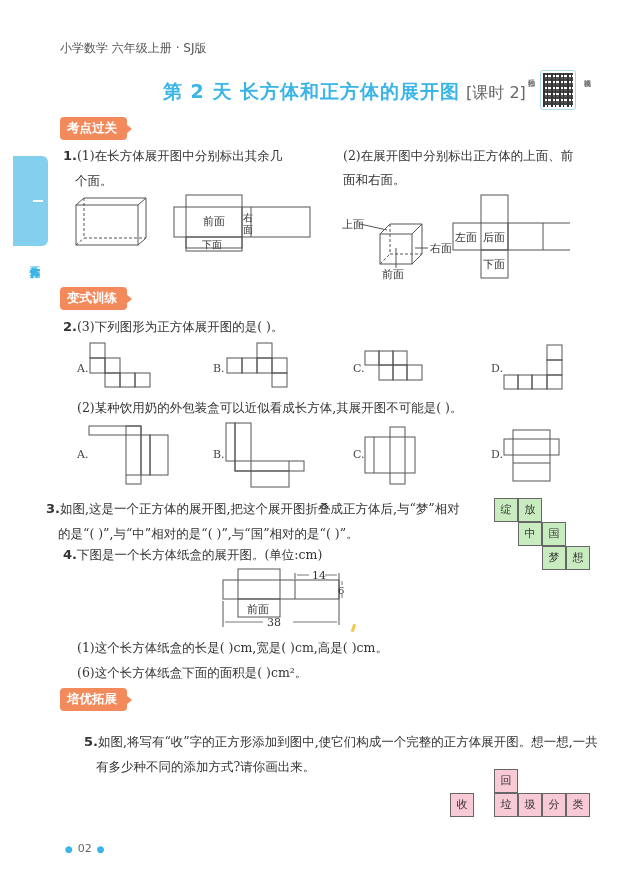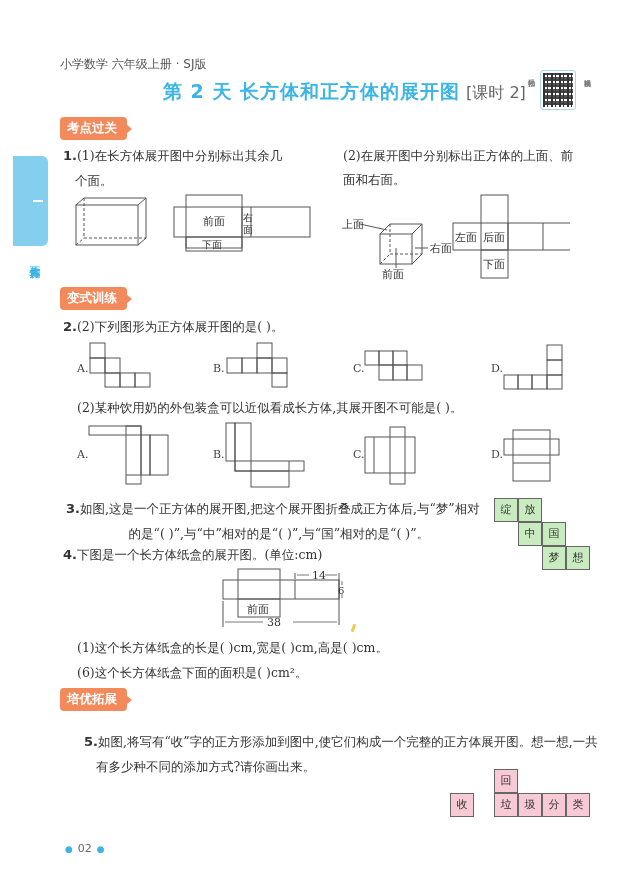--- a/index.html
+++ b/index.html
@@ -1,20 +1,20 @@
 <!DOCTYPE html>
 <html><head>
 <meta charset="utf-8">
 <style>
   * { box-sizing: border-box; margin: 0; padding: 0; }
   html, body { width: 627px; height: 889px; background: #ffffff; overflow: hidden; }
   body { position: relative; font-family: "DejaVu Serif", "Liberation Serif", serif; color: #333; }
   .abs { position: absolute; }
   .sans { font-family: "DejaVu Sans", "Liberation Sans", sans-serif; }
-  .header-sub { left: 60px; top: 40px; font-size: 12px; color: #555; margin-top: 16px; }
+  .header-sub { left: 60px; top: 40px; font-size: 12px; color: #555; }
   .title { left: 163px; top: 79px; font-size: 19px; color: #3bb4e6; font-weight: bold; letter-spacing: 1px; }
   .title .lesson { font-size: 16px; color: #666; font-weight: normal; margin-left: 6px; letter-spacing: 0; }
   .qr-box { left: 540px; top: 70px; width: 36px; height: 40px; border: 1px solid #a8d8ee; border-radius: 3px; background: #fff; padding: 2px; }
   .qr-inner { width: 100%; height: 100%;
     background:
       linear-gradient(90deg, #333 25%, transparent 25%, transparent 50%, #333 50%, #333 60%, transparent 60%) 0 0/8px 4px,
       linear-gradient(0deg, #555 30%, transparent 30%, transparent 60%, #444 60%) 0 0/5px 6px;
   }
   .qr-side { font-size: 7px; color: #777; writing-mode: vertical-rl; line-height: 1; }
   .tag { background: #f28a5c; color: #fff; font-family: "DejaVu Sans", "Liberation Sans", sans-serif; font-size: 12.5px; padding: 3px 10px 3px 7px; border-radius: 4px; font-weight: bold; }
@@ -104,21 +104,21 @@
     <line x1="141" y1="60" x2="168" y2="60"></line>
   </g>
   <text x="115" y="51" font-size="11">左面</text>
   <text x="143" y="51" font-size="11">后面</text>
   <text x="143" y="78" font-size="11">下面</text>
 </svg>
 
 <div class="abs tag" style="left:60px; top:287px;">变式训练</div>
 
 <div class="abs qtext" style="left:63px; top:315px;">
-  <span class="qnum">2.</span><span>(2)下列图形为正方体展开图的是(      )。</span>
+  <span class="qnum">2.</span><span>(3)下列图形为正方体展开图的是(      )。</span>
 </div>
 
 <div class="abs lbl" style="left:77px; top:362px;">A.</div>
 <svg class="abs" style="left:89px; top:342px;" width="62" height="46">
   <g stroke="#555" fill="none" stroke-width="1">
     <rect x="1" y="1" width="15" height="15"></rect>
     <rect x="1" y="16" width="15" height="15"></rect>
       <rect x="16" y="16" width="15" height="15"></rect>
     <rect x="16" y="31" width="15" height="14"></rect>
       <rect x="31" y="31" width="15" height="14"></rect>
@@ -197,21 +197,21 @@
 
 <div class="abs lbl" style="left:491px; top:448px;">D.</div>
 <svg class="abs" style="left:503px; top:429px;" width="62" height="60">
   <g stroke="#555" fill="none" stroke-width="1">
     <rect x="10" y="1" width="37" height="51"></rect>
     <rect x="1" y="10" width="55" height="16"></rect>
     <line x1="10" y1="34" x2="47" y2="34"></line>
   </g>
 </svg>
 
-<div class="abs qtext" style="left:66px; top:497px;text-align:center;">
+<div class="abs qtext" style="left:46px; top:497px;">
   <span class="qnum">3.</span><span>如图,这是一个正方体的展开图,把这个展开图折叠成正方体后,与“梦”相对</span><br>
   <span style="padding-left:12px">的是“(      )”,与“中”相对的是“(      )”,与“国”相对的是“(      )”。</span>
 </div>
 
 <div class="abs" style="left:494px; top:498px; width:100px; height:80px;">
   <div class="green-cell" style="left:0; top:0;">绽</div>
   <div class="green-cell" style="left:24px; top:0;">放</div>
   <div class="green-cell" style="left:24px; top:24px;">中</div>
   <div class="green-cell" style="left:48px; top:24px;">国</div>
   <div class="green-cell" style="left:48px; top:48px;">梦</div>

